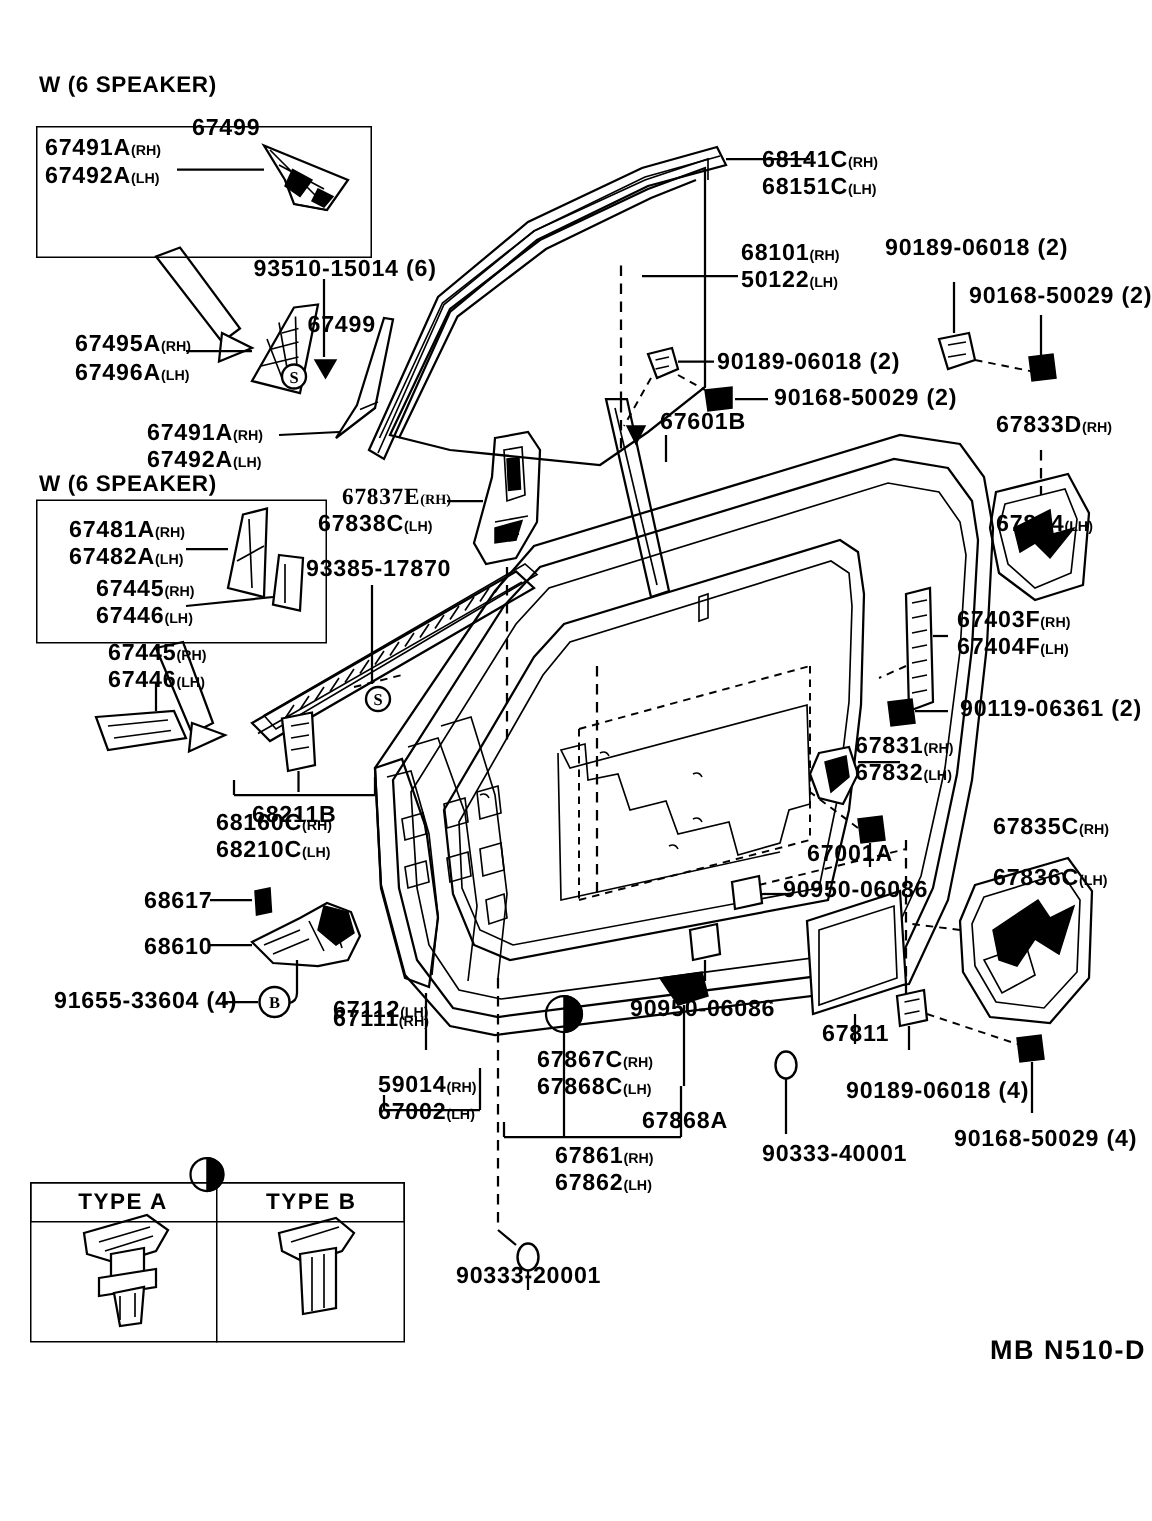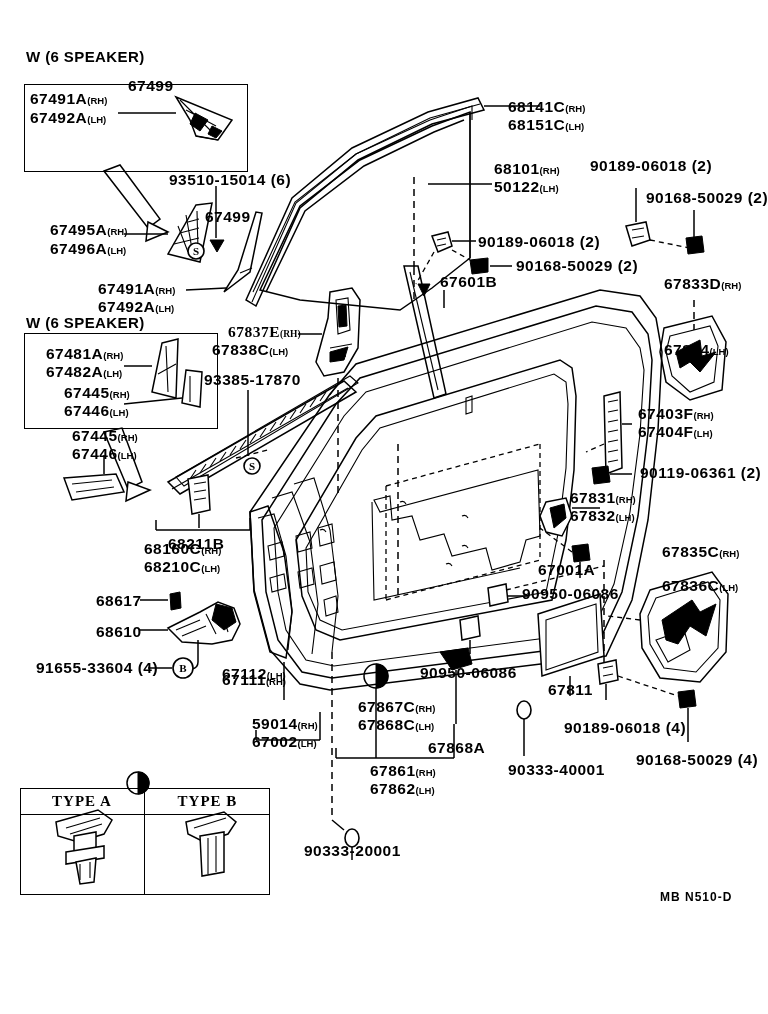--- a/index.html
+++ b/index.html
@@ -5,22 +5,22 @@
   html,body{margin:0;padding:0;background:#ffffff;}
   body{width:768px;height:1014px;position:relative;overflow:hidden;
        font-family:"Liberation Sans","DejaVu Sans",sans-serif;color:#000;}
   #stage{position:absolute;left:0;top:0;width:768px;height:1014px;}
 
   .lbl{position:absolute;white-space:nowrap;font-weight:bold;
        font-size:15.5px;letter-spacing:.5px;line-height:15px;color:#000;}
   .lbl .sfx{font-size:9.5px;font-weight:bold;letter-spacing:0;vertical-align:baseline;}
   .hdr{position:absolute;white-space:nowrap;font-weight:bold;font-size:15px;letter-spacing:.4px;}
   .typehdr{position:absolute;white-space:nowrap;font-weight:bold;font-size:15px;
-           letter-spacing:1px;text-align:center;font-family:Liberation Serif, serif;}
-  .code{position:absolute;white-space:nowrap;font-weight:bold;font-size:12px;letter-spacing:1px;}
+           letter-spacing:1px;text-align:center;}
+  .code{position:absolute;white-space:nowrap;font-weight:bold;font-size:18px;letter-spacing:1px;}
 
   .box{position:absolute;border:1.6px solid #000;box-sizing:border-box;}
   svg.art{position:absolute;left:0;top:0;width:768px;height:1014px;
           pointer-events:none;overflow:visible;}
   .stroke{fill:none;stroke:#000;stroke-width:1.5;}
   .stroke-t{fill:none;stroke:#000;stroke-width:1.1;}
   .fillblk{fill:#000;stroke:#000;stroke-width:1;}
   .fillwht{fill:#fff;stroke:#000;stroke-width:1.5;}
   .dash{fill:none;stroke:#000;stroke-width:1.5;stroke-dasharray:7 5;}
   .dashf{fill:none;stroke:#000;stroke-width:1.3;stroke-dasharray:5 4;}

